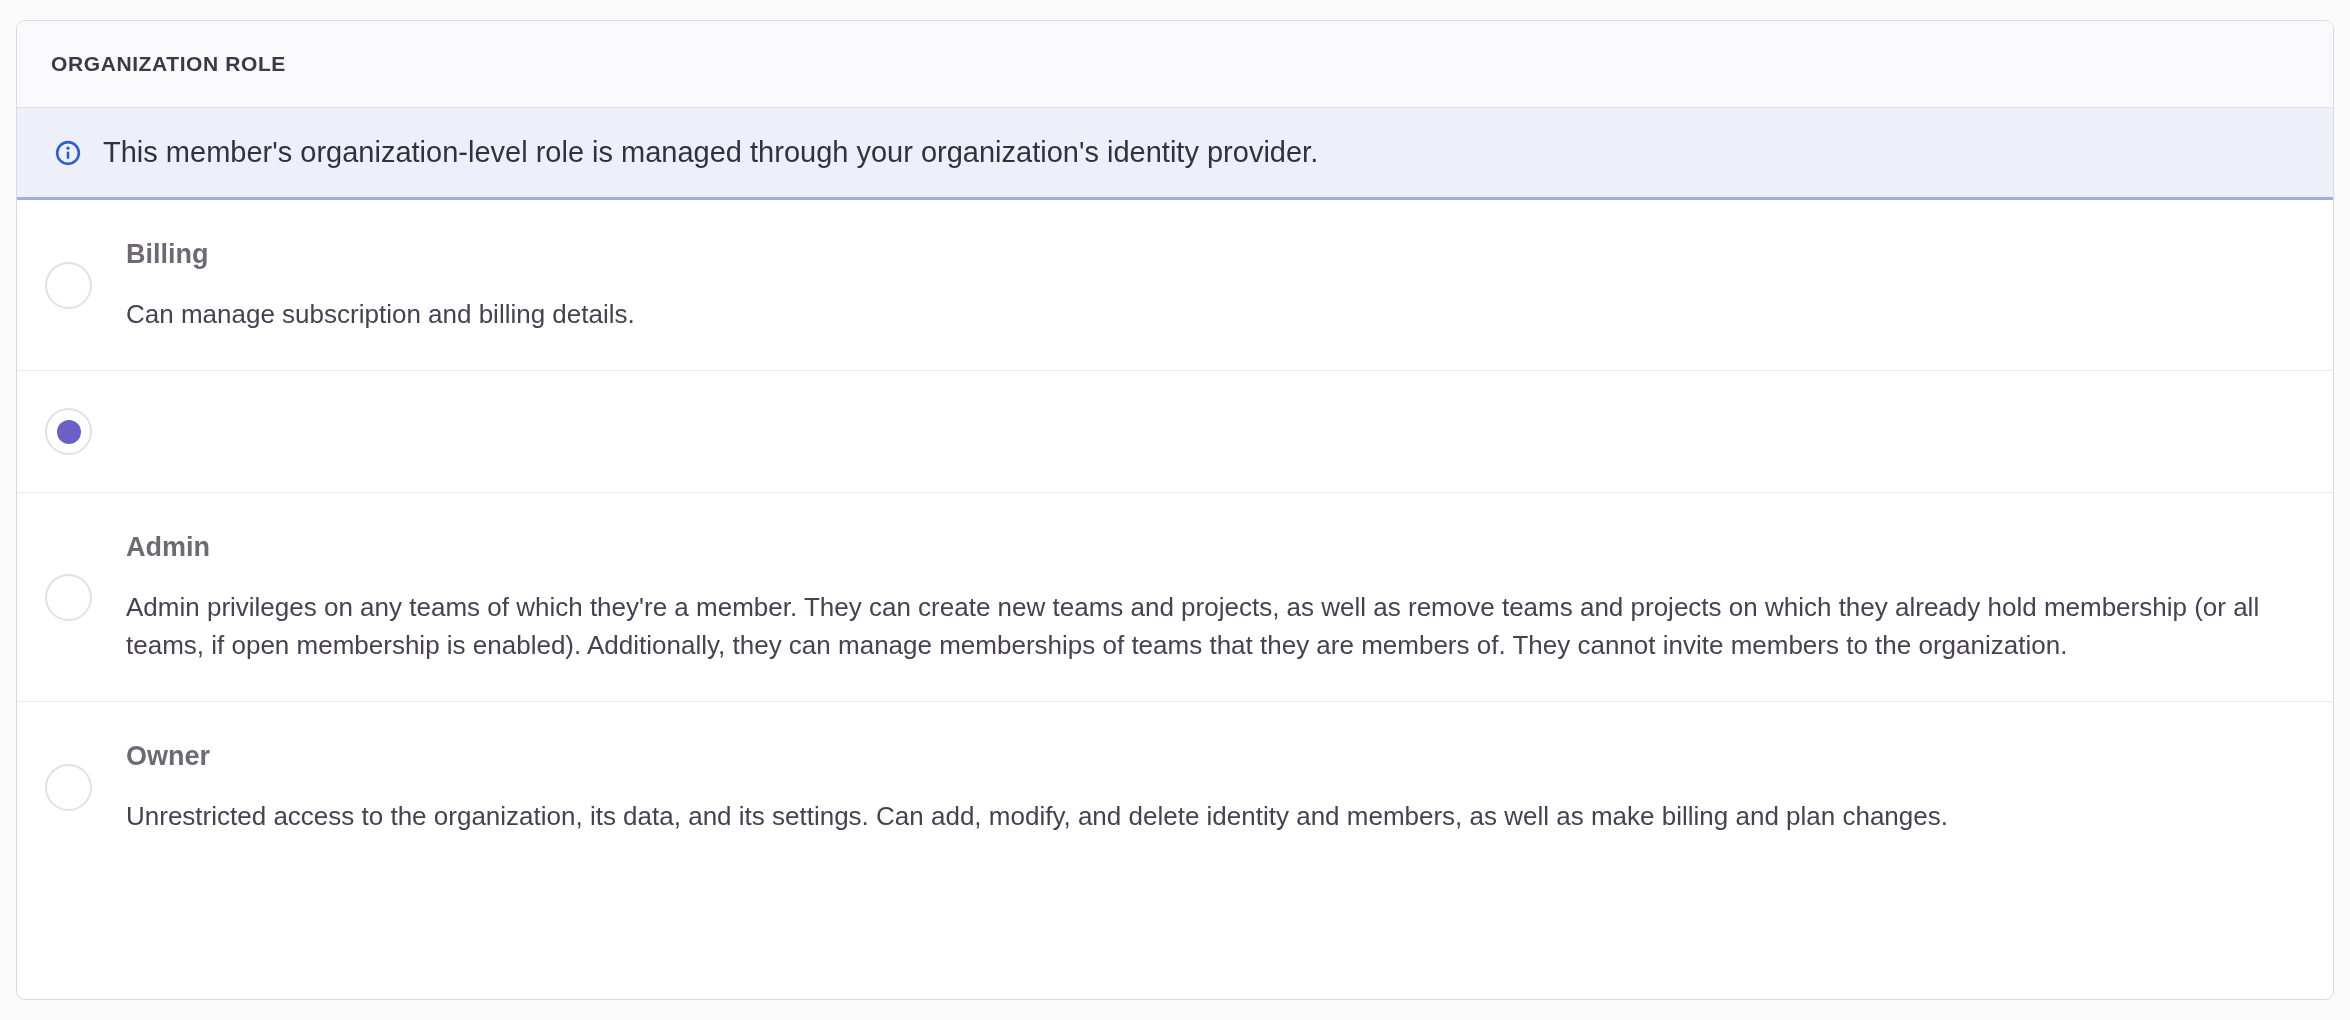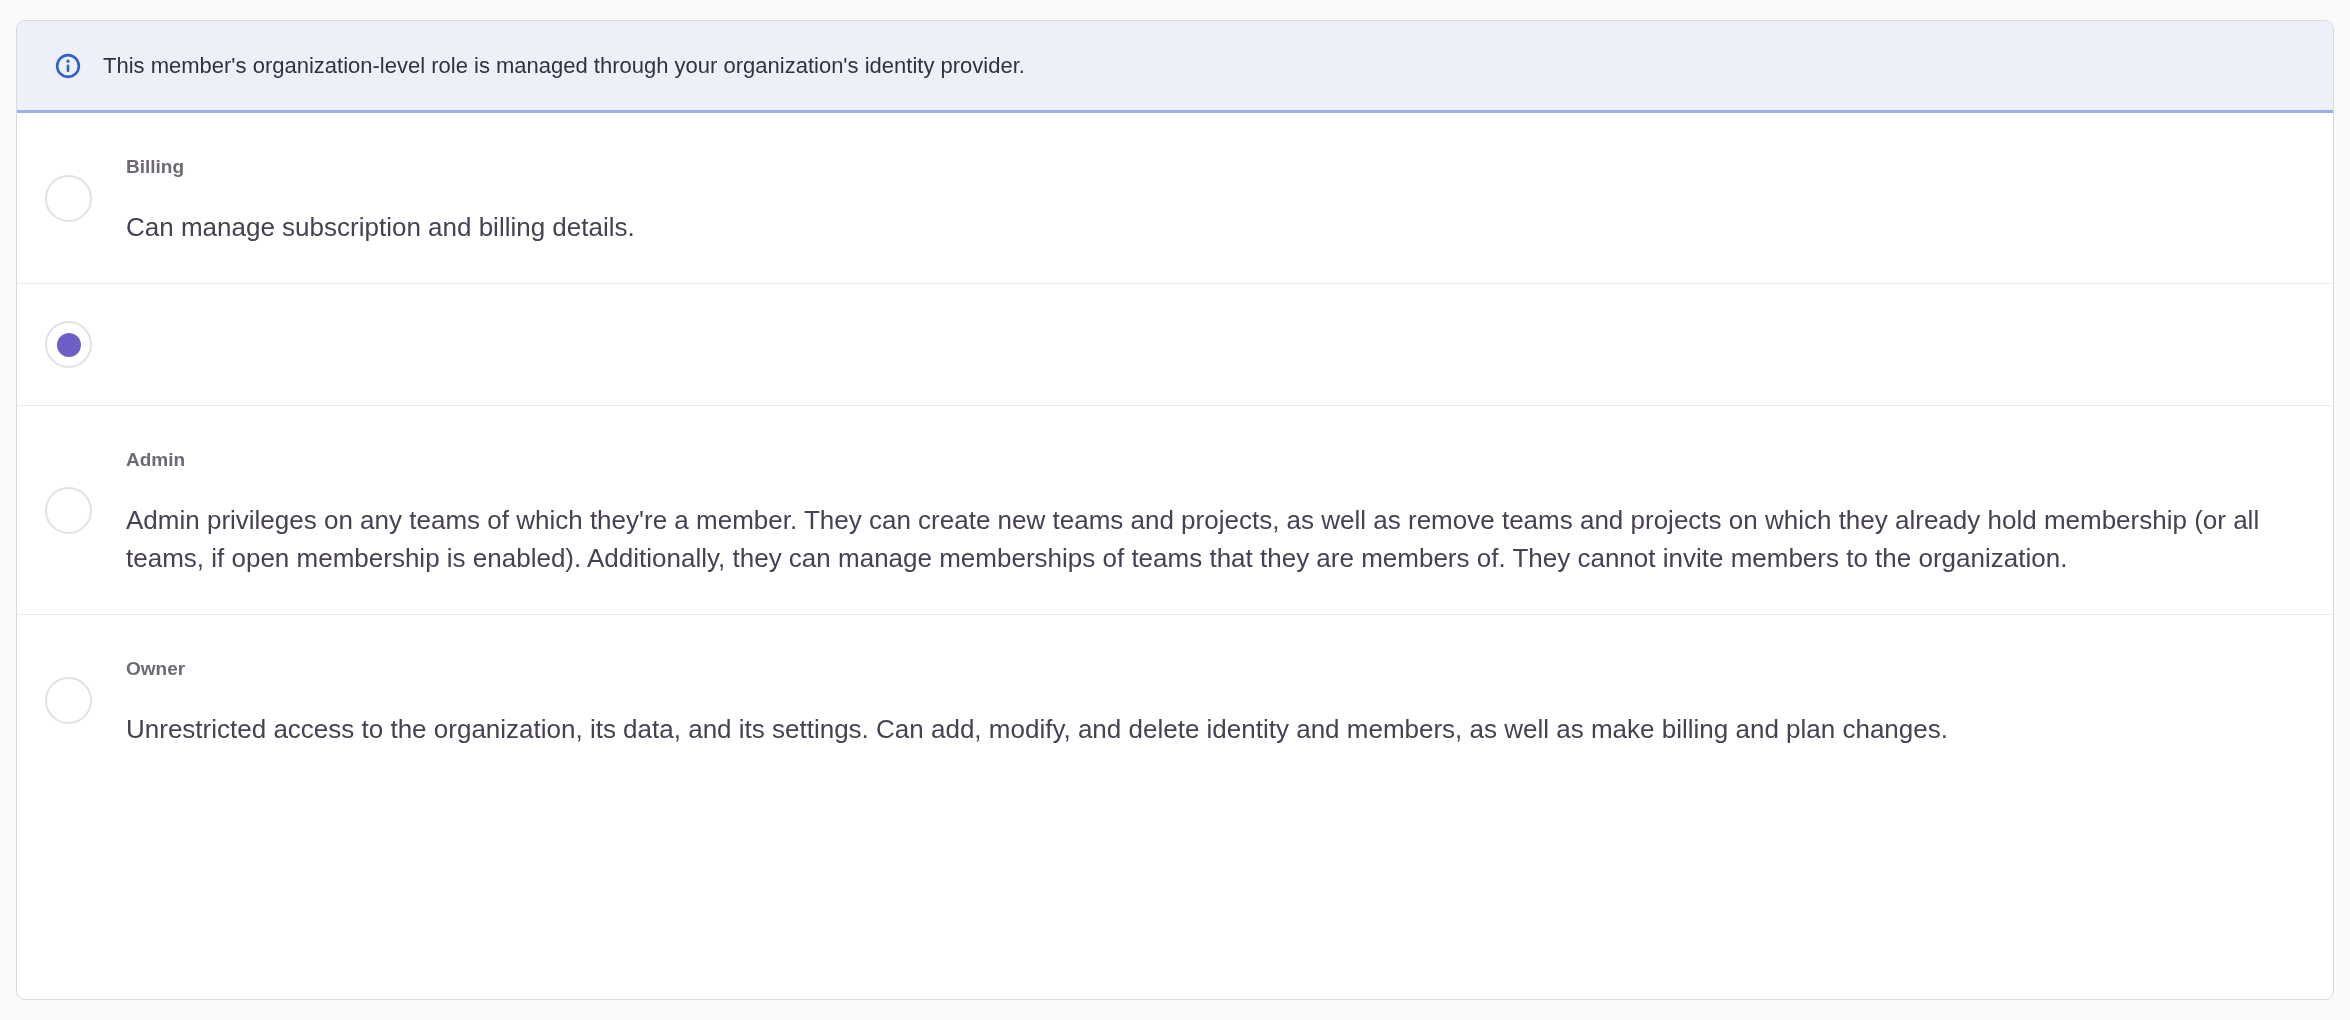--- a/index.html
+++ b/index.html
@@ -47,21 +47,21 @@
   }
   .info-banner .icon-wrap {
     width: 26px;
     height: 26px;
     flex: 0 0 auto;
     display: flex;
     align-items: center;
     justify-content: center;
   }
   .info-banner .banner-text {
-    font-size: 22px;
+    font-size: 29px;
     color: #33313F;
   }
   .roles-list { background: #FFFFFF; }
   .role-row {
     display: flex;
     align-items: center;
     padding: 37px 30px 37px 28px;
     gap: 34px;
     cursor: pointer;
     background: #FFFFFF;
@@ -80,37 +80,40 @@
   }
   .radio .dot {
     width: 24px;
     height: 24px;
     border-radius: 50%;
     background: transparent;
   }
   .radio.checked .dot { background: #6C5FC7; }
   .role-text { flex: 1 1 auto; min-width: 0; }
   .role-title {
-    font-size: 19px;
+    font-size: 27px;
     font-weight: 600;
     line-height: 34px;
     color: #6E6975;
   }
   .role-desc {
     margin-top: 24px;
     font-size: 26px;
     line-height: 38px;
     color: #484053;
   }
 </style>
 </head>
 <body>
 
 <div class="panel" role="radiogroup">
 
+  <div class="panel-header">
+    <h2>ORGANIZATION ROLE</h2>
+  </div>
 
   <div class="info-banner">
     <span class="icon-wrap">
       <svg width="26" height="26" viewBox="0 0 24 24" fill="none">
         <circle cx="12" cy="12" r="10" stroke="#2D60CB" stroke-width="2.4"></circle>
         <circle cx="12" cy="7.6" r="1.5" fill="#2D60CB"></circle>
         <rect x="10.8" y="10.6" width="2.4" height="7" rx="1.2" fill="#2D60CB"></rect>
       </svg>
     </span>
     <span class="banner-text">This member's organization-level role is managed through your organization's identity provider.</span>

